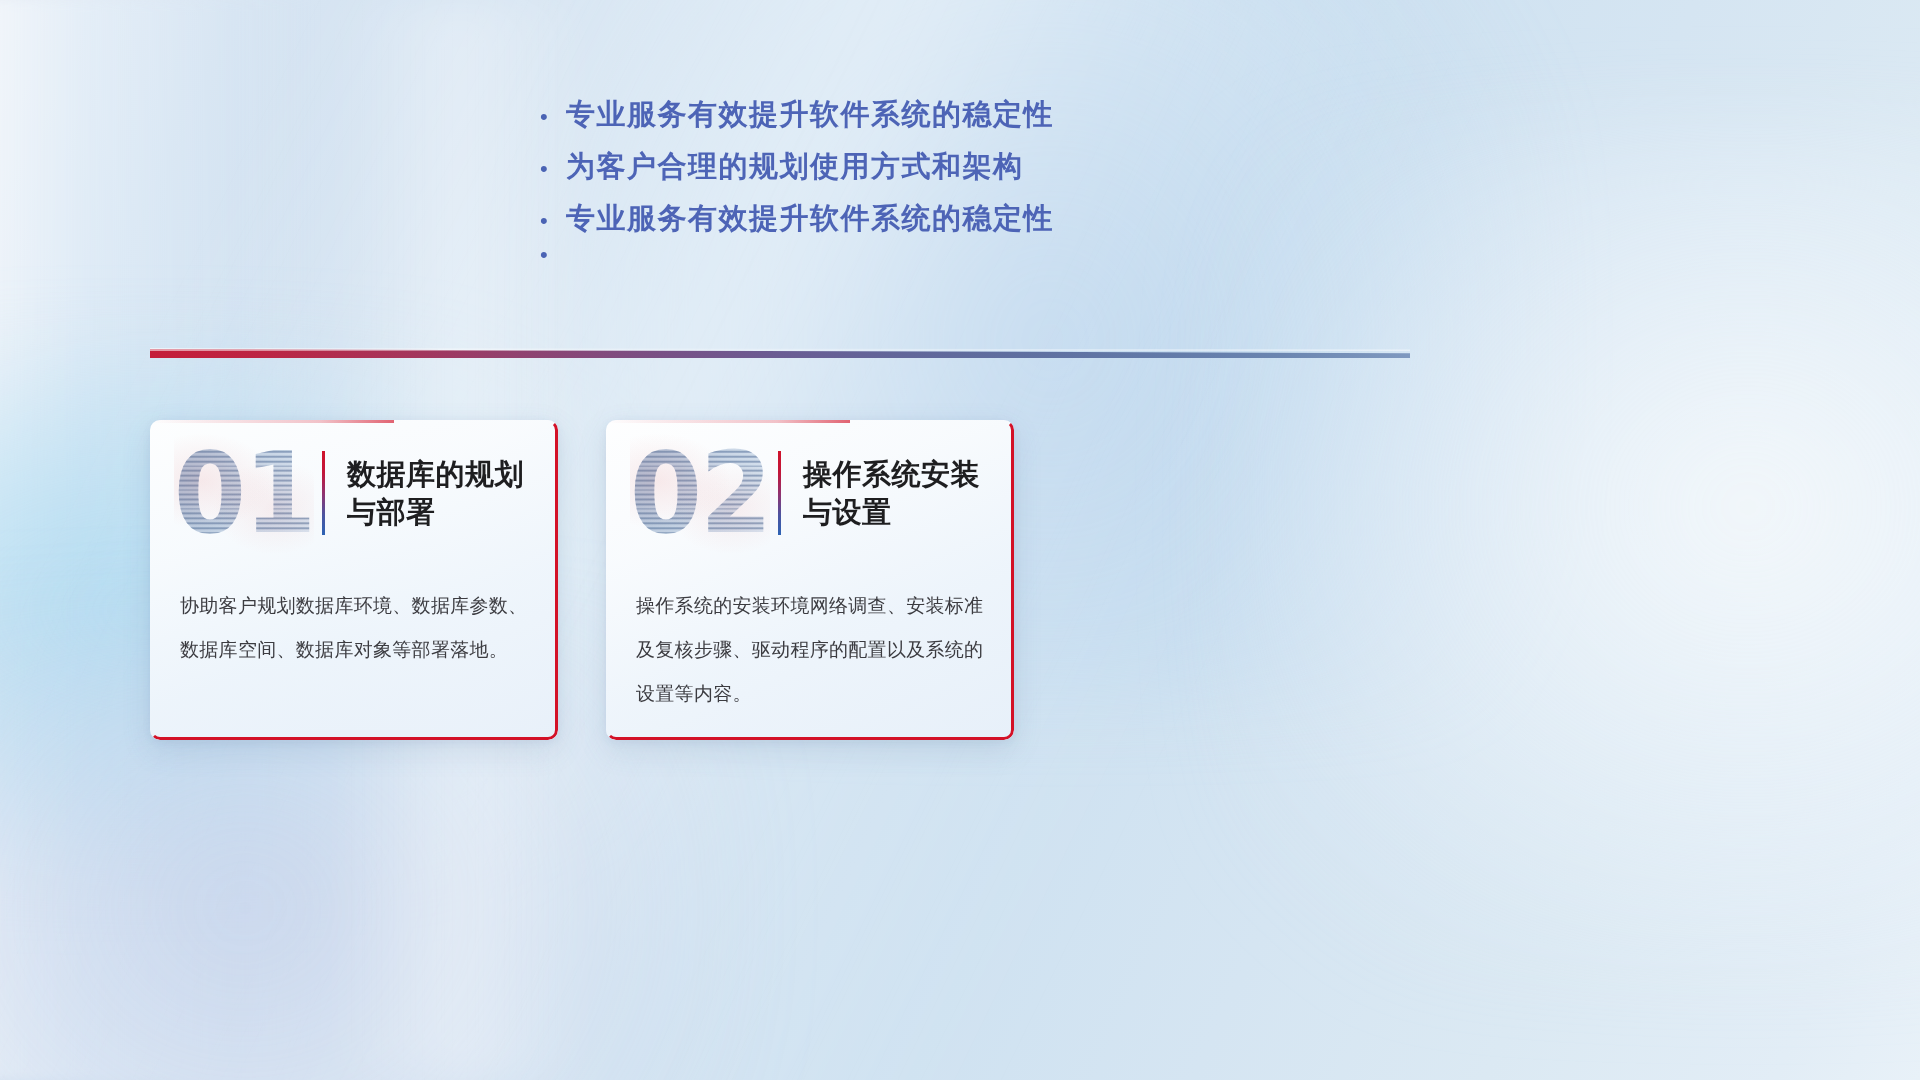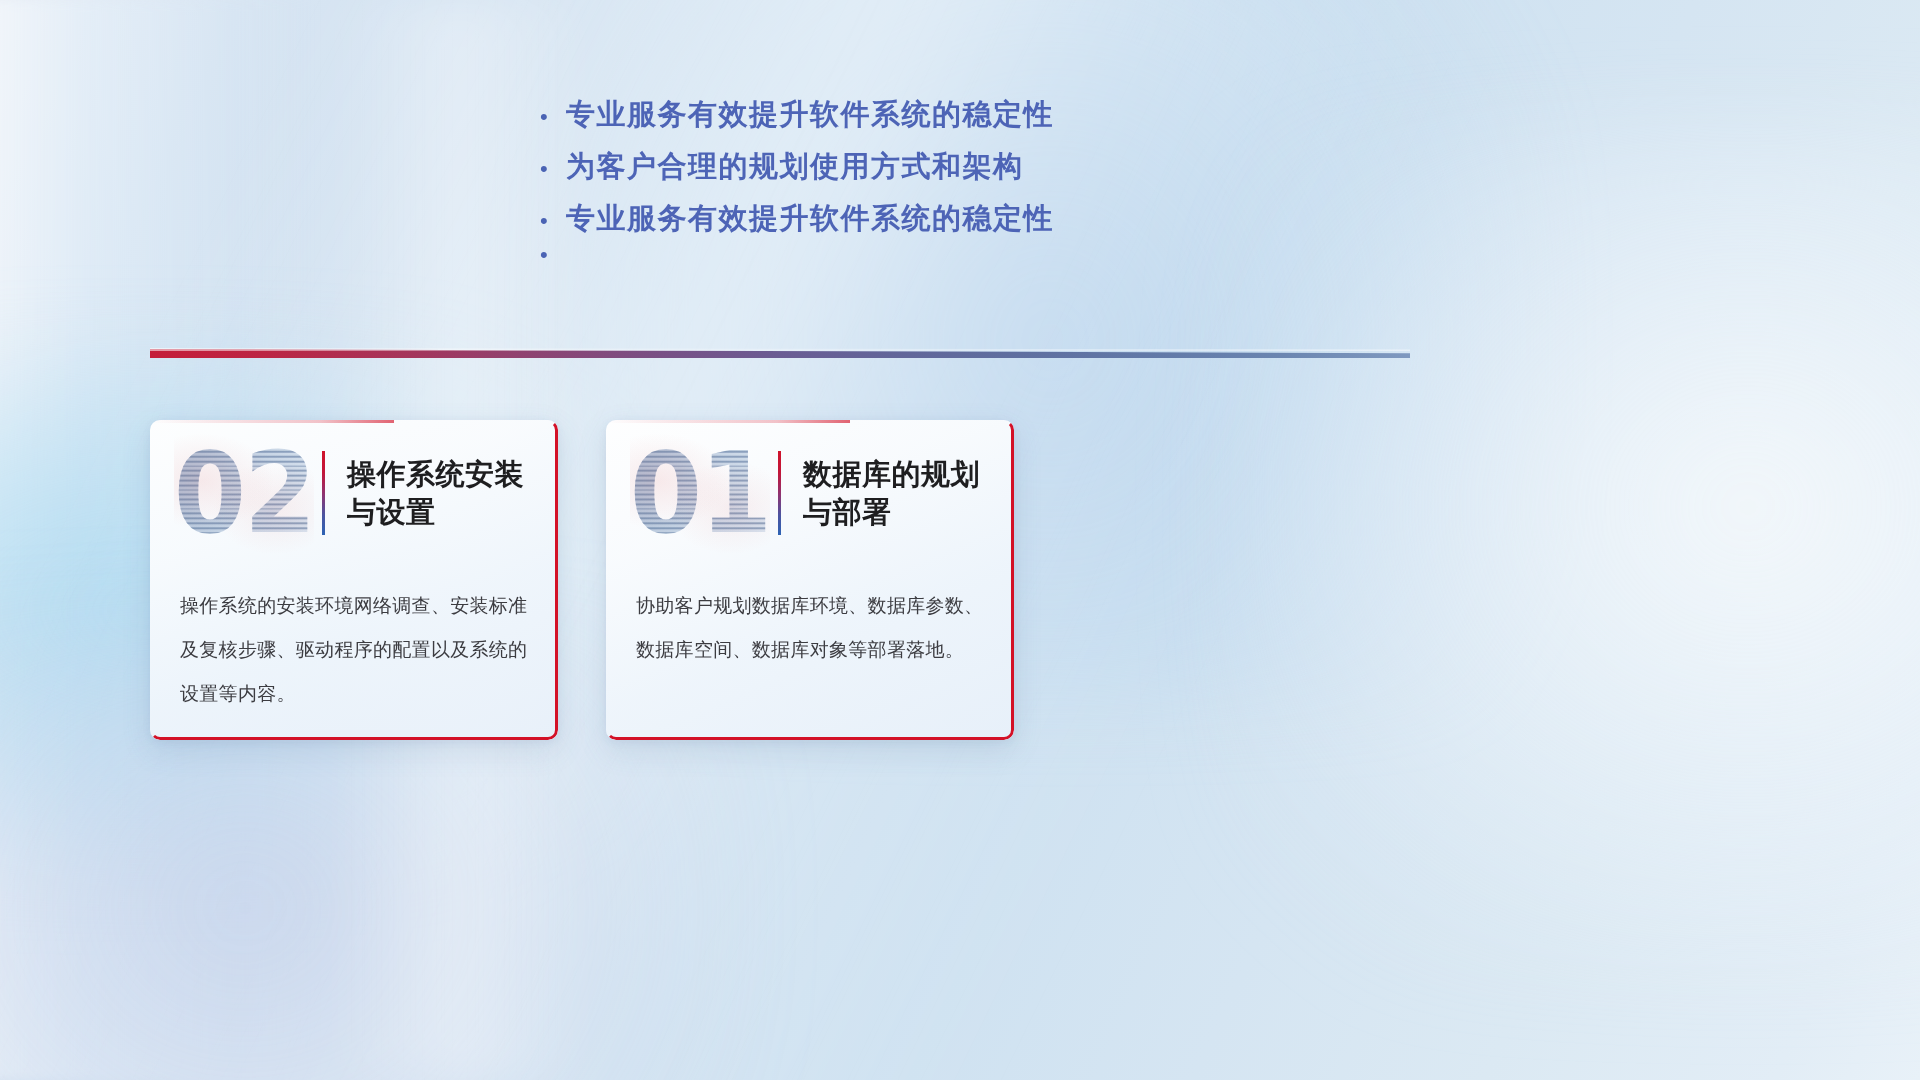--- a/index.html
+++ b/index.html
@@ -379,36 +379,36 @@
     <div class="divider-bar"></div>
     <div class="divider-hi"></div>
   </div>
 
   <div id="cards">
 
     <div class="card">
       <div class="card-accent"></div>
       <div class="card-head">
         <div class="ghost-num">
+          <span>01</span>
+        </div>
+        <div class="rule"></div>
+        <div class="card-title">数据库的规划与部署</div>
+      </div>
+      <div class="card-body">协助客户规划数据库环境、数据库参数、数据库空间、数据库对象等部署落地。</div>
+    </div>
+
+    <div class="card">
+      <div class="card-accent"></div>
+      <div class="card-head">
+        <div class="ghost-num">
           <span>02</span>
         </div>
         <div class="rule"></div>
         <div class="card-title">操作系统安装与设置</div>
       </div>
       <div class="card-body">操作系统的安装环境网络调查、安装标准及复核步骤、驱动程序的配置以及系统的设置等内容。</div>
     </div>
 
-    <div class="card">
-      <div class="card-accent"></div>
-      <div class="card-head">
-        <div class="ghost-num">
-          <span>01</span>
-        </div>
-        <div class="rule"></div>
-        <div class="card-title">数据库的规划与部署</div>
-      </div>
-      <div class="card-body">协助客户规划数据库环境、数据库参数、数据库空间、数据库对象等部署落地。</div>
-    </div>
-
 
   </div>
 
 </div>
 
 </body></html>

